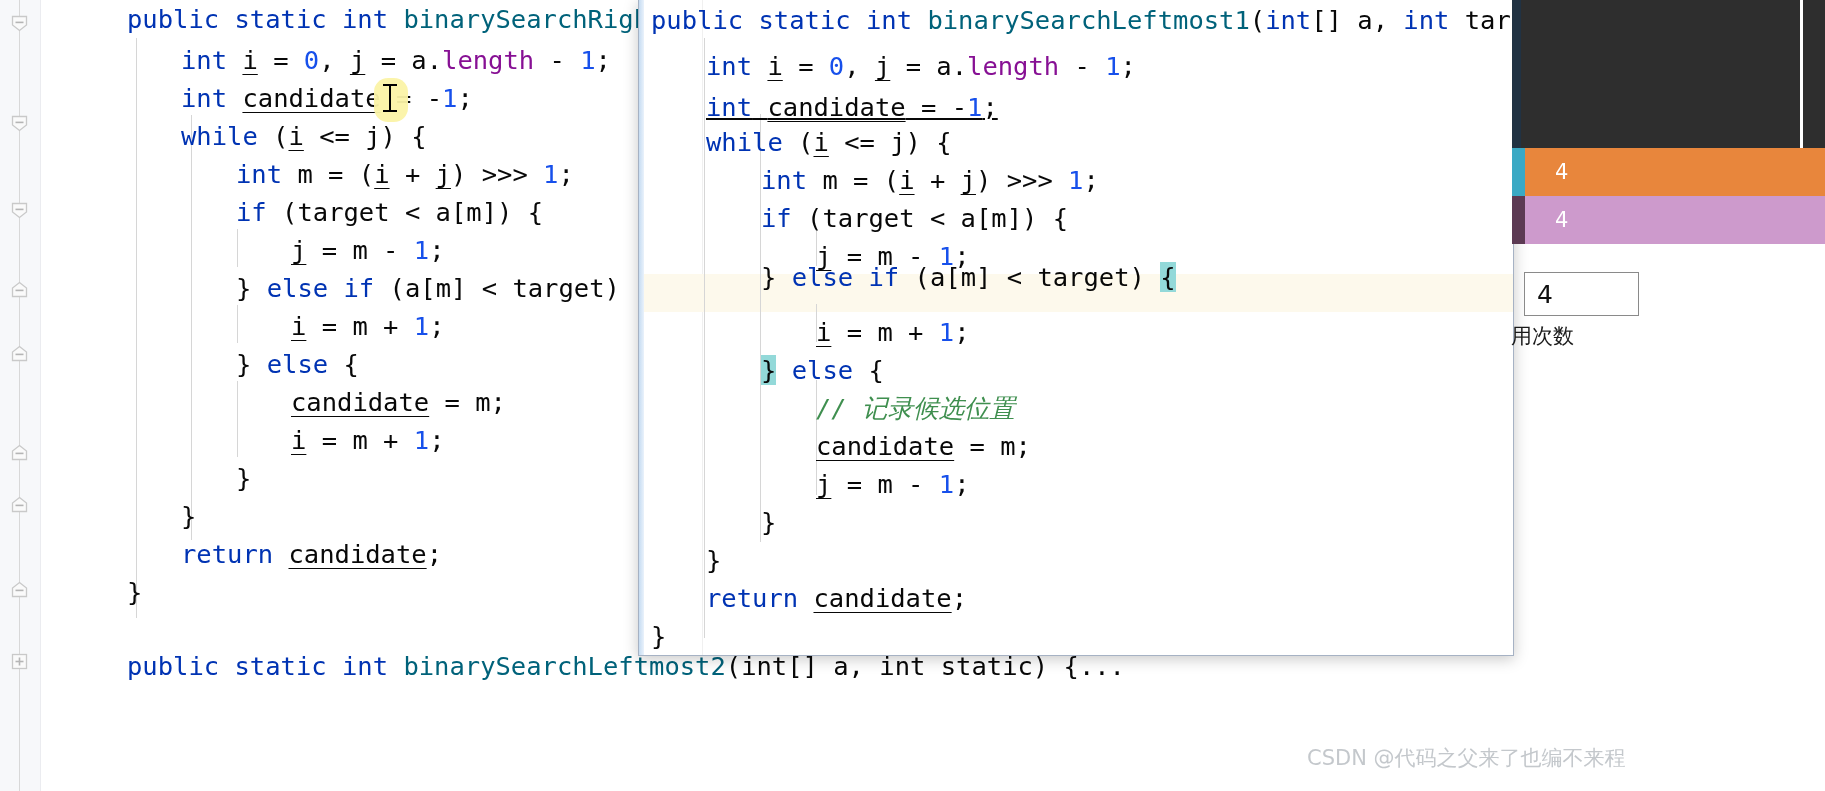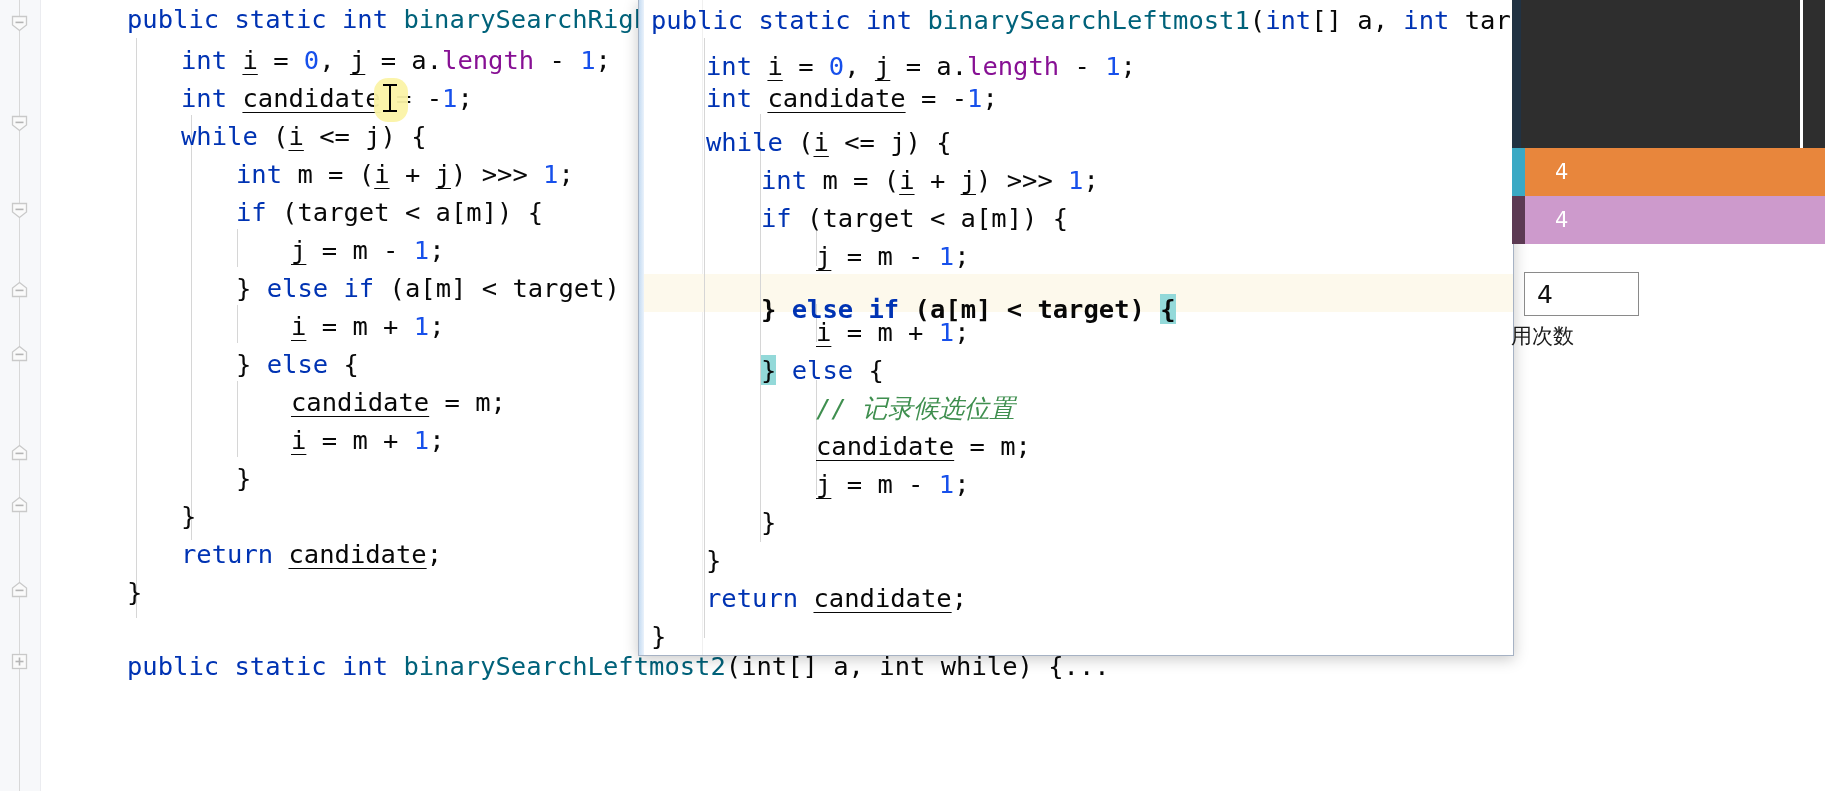--- a/index.html
+++ b/index.html
@@ -299,21 +299,21 @@
         <div class="code-line" style="left: 250px; top: 231px;"><span class="plain und">j</span><span class="plain"> = m - </span><span class="num">1</span><span class="plain">;</span></div>
         <div class="code-line" style="left: 195px; top: 269px;"><span class="plain">} </span><span class="kw">else</span><span class="plain"> </span><span class="kw">if</span><span class="plain"> (a[m] &lt; target) {</span></div>
         <div class="code-line" style="left: 250px; top: 307px;"><span class="plain und">i</span><span class="plain"> = m + </span><span class="num">1</span><span class="plain">;</span></div>
         <div class="code-line" style="left: 195px; top: 345px;"><span class="plain">} </span><span class="kw">else</span><span class="plain"> {</span></div>
         <div class="code-line" style="left: 250px; top: 383px;"><span class="plain und">candidate</span><span class="plain"> = m;</span></div>
         <div class="code-line" style="left: 250px; top: 421px;"><span class="plain und">i</span><span class="plain"> = m + </span><span class="num">1</span><span class="plain">;</span></div>
         <div class="code-line" style="left: 195px; top: 459px;"><span class="plain">}</span></div>
         <div class="code-line" style="left: 140px; top: 497px;"><span class="plain">}</span></div>
         <div class="code-line" style="left: 140px; top: 535px;"><span class="kw">return</span><span class="plain"> </span><span class="plain und">candidate</span><span class="plain">;</span></div>
         <div class="code-line" style="left: 86px; top: 573px;"><span class="plain">}</span></div>
-        <div class="code-line" style="left: 86px; top: 647px;"><span class="kw">public</span><span class="plain"> </span><span class="kw">static</span><span class="plain"> </span><span class="kw">int</span><span class="plain"> </span><span class="fn">binarySearchLeftmost2</span><span class="plain">(int[] a, int while) {...</span></div>
+        <div class="code-line" style="left: 86px; top: 647px;"><span class="kw">public</span><span class="plain"> </span><span class="kw">static</span><span class="plain"> </span><span class="kw">int</span><span class="plain"> </span><span class="fn">binarySearchLeftmost2</span><span class="plain">(int[] a, int static) {...</span></div>
       </div>
 
     <div id="caret-blob" class="caret-highlight" style="left: 333px; top: 78px; width: 34px; height: 44px;"></div>
     <div id="caret-bar" class="caret-bar" style="left: 348px; top: 84px; height: 28px;"></div>
     <div id="caret-top" class="caret-serif" style="left: 342px; top: 84px; width: 14px;"></div>
     <div id="caret-bot" class="caret-serif" style="left: 342px; top: 110px; width: 14px;"></div>
   </div>
 
   <div class="popup">
     <div class="popup-accent"></div>
@@ -323,26 +323,26 @@
       <div id="popup-indent-guides">
           <div class="ind-guide" style="left: 60px; top: 38px; height: 600px;"></div>
           <div class="ind-guide" style="left: 116px; top: 114px; height: 428px;"></div>
           <div class="ind-guide" style="left: 172px; top: 228px; height: 38px;"></div>
           <div class="ind-guide" style="left: 172px; top: 304px; height: 38px;"></div>
           <div class="ind-guide" style="left: 172px; top: 380px; height: 115px;"></div>
         </div>
       <div id="popup-lines">
           <div class="popup-line" style="left: 7px; top: 1px;"><span class="kw">public</span><span class="plain"> </span><span class="kw">static</span><span class="plain"> </span><span class="kw">int</span><span class="plain"> </span><span class="fn">binarySearchLeftmost1</span><span class="plain">(</span><span class="kw">int</span><span class="plain">[] a, </span><span class="kw">int</span><span class="plain"> target) {</span></div>
           <div class="popup-line" style="left: 62px; top: 47px;"><span class="kw">int</span><span class="plain"> </span><span class="plain und">i</span><span class="plain"> = </span><span class="num">0</span><span class="plain">, </span><span class="plain und">j</span><span class="plain"> = a.</span><span class="fld">length</span><span class="plain"> - </span><span class="num">1</span><span class="plain">;</span></div>
-          <div class="popup-line" style="left: 62px; top: 79px;"><span class="kw">int</span><span class="plain"> </span><span class="plain und">candidate</span><span class="plain"> = -</span><span class="num">1</span><span class="plain">;</span></div>
+          <div class="popup-line" style="left: 62px; top: 88px; text-decoration: underline;"><span class="kw">int</span><span class="plain"> </span><span class="plain und">candidate</span><span class="plain"> = -</span><span class="num">1</span><span class="plain">;</span></div>
           <div class="popup-line" style="left: 62px; top: 123px;"><span class="kw">while</span><span class="plain"> (</span><span class="plain und">i</span><span class="plain"> &lt;= j) {</span></div>
           <div class="popup-line" style="left: 117px; top: 161px;"><span class="kw">int</span><span class="plain"> m = (</span><span class="plain und">i</span><span class="plain"> + </span><span class="plain und">j</span><span class="plain">) &gt;&gt;&gt; </span><span class="num">1</span><span class="plain">;</span></div>
           <div class="popup-line" style="left: 117px; top: 199px;"><span class="kw">if</span><span class="plain"> (target &lt; a[m]) {</span></div>
           <div class="popup-line" style="left: 172px; top: 237px;"><span class="plain und">j</span><span class="plain"> = m - </span><span class="num">1</span><span class="plain">;</span></div>
-          <div class="popup-line" style="left: 117px; top: 290px; font-weight: bold;"><span class="plain">} </span><span class="kw">else</span><span class="plain"> </span><span class="kw">if</span><span class="plain"> (a[m] &lt; target) </span><span class="plain brace-hl">{</span></div>
+          <div class="popup-line" style="left: 117px; top: 258px;"><span class="plain">} </span><span class="kw">else</span><span class="plain"> </span><span class="kw">if</span><span class="plain"> (a[m] &lt; target) </span><span class="plain brace-hl">{</span></div>
           <div class="popup-line" style="left: 172px; top: 313px;"><span class="plain und">i</span><span class="plain"> = m + </span><span class="num">1</span><span class="plain">;</span></div>
           <div class="popup-line" style="left: 117px; top: 351px;"><span class="plain brace-hl">}</span><span class="plain"> </span><span class="kw">else</span><span class="plain"> {</span></div>
           <div class="popup-line" style="left: 172px; top: 389px; text-align: right;"><span class="cmt">// 记录候选位置</span></div>
           <div class="popup-line" style="left: 172px; top: 427px;"><span class="plain und">candidate</span><span class="plain"> = m;</span></div>
           <div class="popup-line" style="left: 172px; top: 465px;"><span class="plain und">j</span><span class="plain"> = m - </span><span class="num">1</span><span class="plain">;</span></div>
           <div class="popup-line" style="left: 117px; top: 503px;"><span class="plain">}</span></div>
           <div class="popup-line" style="left: 62px; top: 541px;"><span class="plain">}</span></div>
           <div class="popup-line" style="left: 62px; top: 579px;"><span class="kw">return</span><span class="plain"> </span><span class="plain und">candidate</span><span class="plain">;</span></div>
           <div class="popup-line" style="left: 7px; top: 617px;"><span class="plain">}</span></div>
         </div>
@@ -359,14 +359,15 @@
       </div>
       <div class="bar-row" style="top: 196px; height: 48px; width: 313px;">
         <div class="bar-tick" style="background: rgb(92, 58, 83);"></div>
         <div class="bar-fill" style="background: rgb(205, 154, 204);">4</div>
       </div>
     </div>
 
   <div id="count-box" class="count-box">4</div>
   <div class="count-label">用次数</div>
 
+  <div class="watermark">CSDN @代码之父来了也编不来程</div>
 
 </div>
 
 </body></html>

